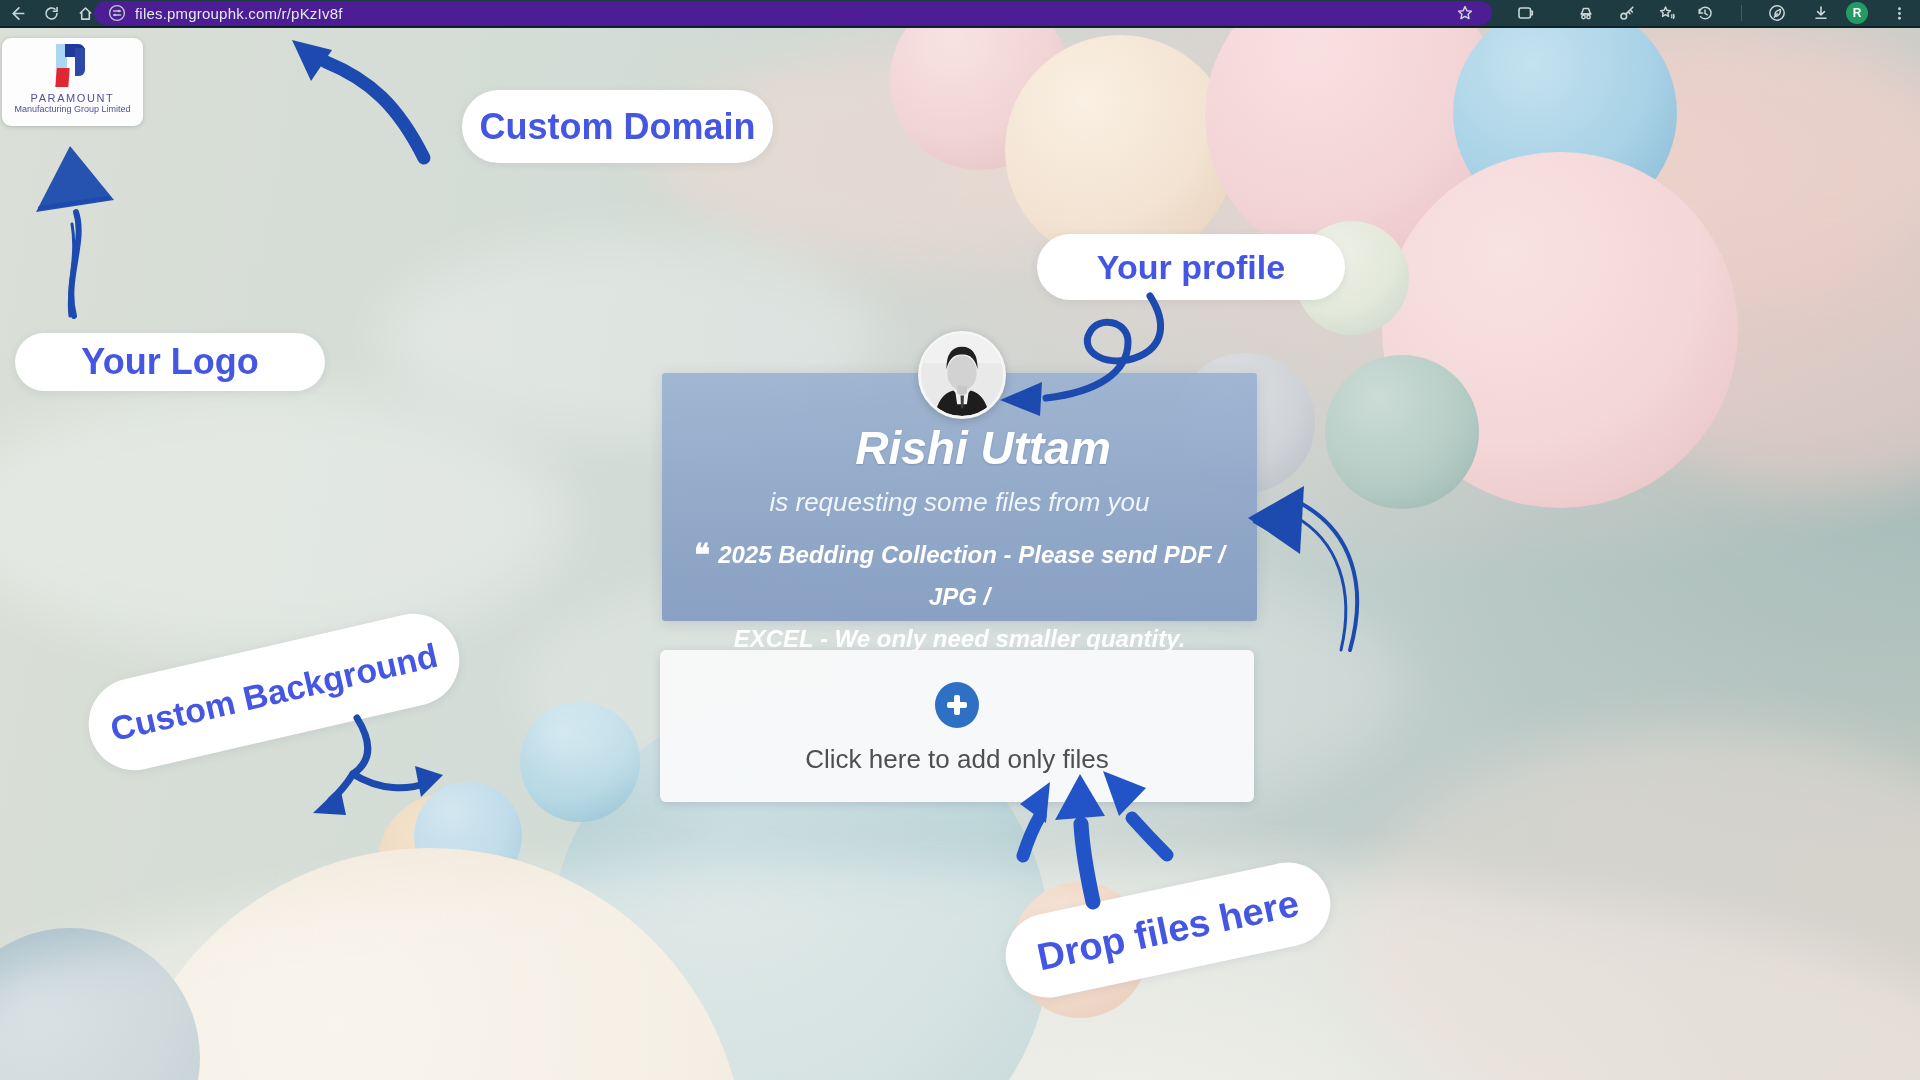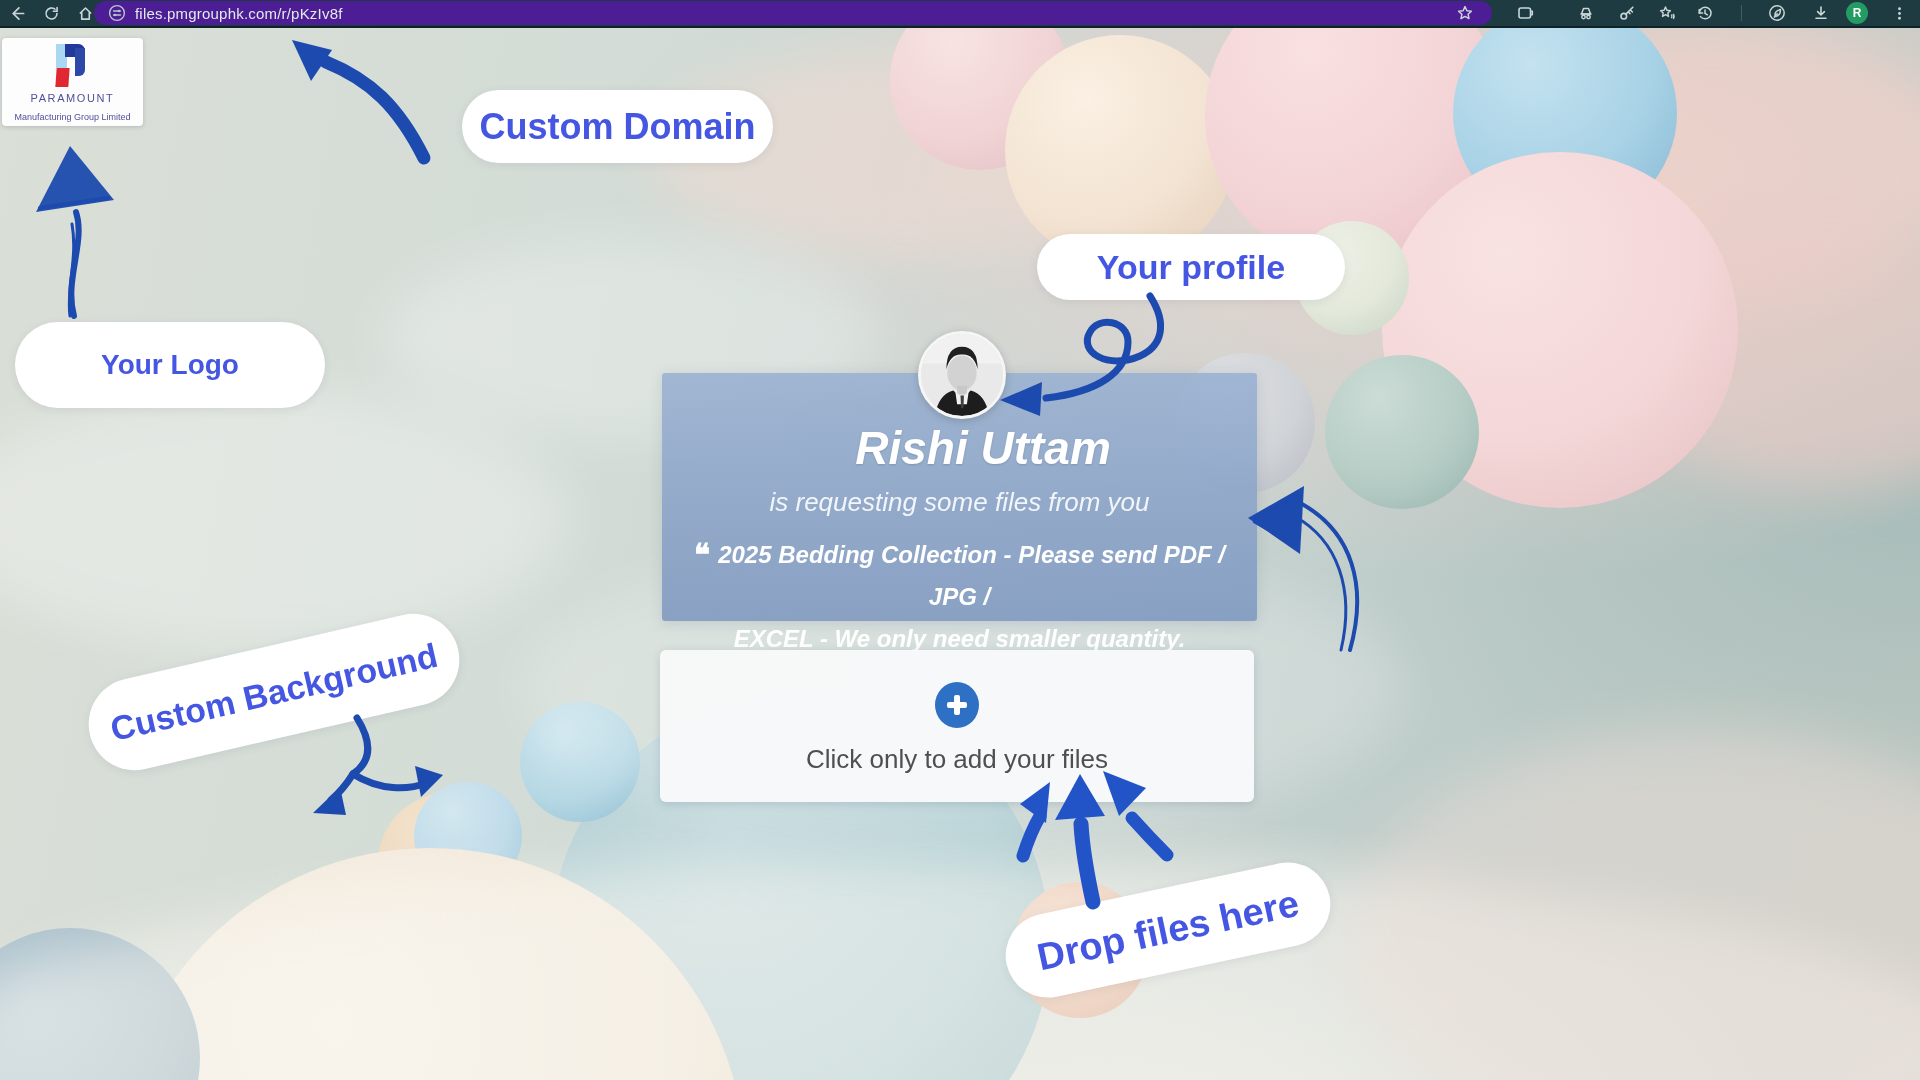--- a/index.html
+++ b/index.html
@@ -22,28 +22,28 @@
   .page{position:relative;width:1920px;height:1052px;overflow:hidden;
     background:
       radial-gradient(1250px 620px at 78% 16%, rgba(238,212,206,.95), rgba(238,212,206,0) 62%),
       radial-gradient(950px 560px at 101% 44%, rgba(166,188,185,.95), rgba(166,188,185,0) 66%),
       radial-gradient(900px 500px at 60% 108%, rgba(244,238,230,.8), rgba(244,238,230,0) 70%),
       linear-gradient(100deg,#dadfd7 0%,#d3dcd6 30%,#c9d5d2 55%,#bccbc8 78%,#c2cac3 100%);}
   .ball{position:absolute;border-radius:50%;
     background:radial-gradient(circle at 35% 28%, var(--hi), var(--base) 55%, var(--lo) 100%);}
   .cloud{position:absolute;border-radius:50%;filter:blur(26px);}
   .logo-card{position:absolute;left:2px;top:10px;width:141px;height:88px;background:#fdfdfd;
-    border-radius:4px;box-shadow:0 1px 4px rgba(60,70,80,.25);z-index:3;text-align:center;}
+    border-radius:9px;box-shadow:0 1px 4px rgba(60,70,80,.25);z-index:3;text-align:center;}
   .logo-mark{position:relative;width:34px;height:46px;margin:6px auto 2px auto;}
   .logo-mark .lb{position:absolute;left:0;top:0;width:11px;height:24px;background:#a9d9f2;}
   .logo-mark .db{position:absolute;left:9px;top:0;width:20px;height:13px;background:#21399b;border-radius:0 8px 8px 0;}
   .logo-mark .db2{position:absolute;left:19px;top:4px;width:10px;height:28px;background:#2d48a8;border-radius:0 0 6px 0;}
   .logo-mark .rd{position:absolute;left:0;top:24px;width:13px;height:19px;background:#e02833;transform:skewX(-4deg);}
   .logo-name{font-size:11px;letter-spacing:1.6px;color:#4f4f9b;font-weight:500;}
-  .logo-tag{font-size:9px;color:#4f4f9b;margin-top:8px;}
+  .logo-tag{font-size:9px;color:#4f4f9b;margin-top:0;}
   .req-card{position:absolute;left:662px;top:345px;width:595px;height:248px;z-index:2;
     background:linear-gradient(180deg, rgba(152,176,209,.88) 0%, rgba(124,150,191,.86) 100%);
     border-radius:3px;box-shadow:0 2px 14px rgba(50,70,100,.15);text-align:center;color:#fff;}
   .avatar{position:absolute;left:918px;top:303px;width:82px;height:82px;border-radius:50%;
     border:3px solid #f4f4f2;overflow:hidden;z-index:3;background:#e8e6e0;
     filter:grayscale(1) contrast(1.02);box-shadow:0 2px 8px rgba(40,60,90,.25);}
   .req-name{margin-top:48px;font-size:46px;font-weight:bold;font-style:italic;
     text-shadow:0 1px 2px rgba(60,80,110,.25);margin-left:47px;}
   .req-sub{margin-top:12px;font-size:26px;font-style:italic;font-weight:300;color:#f2f5f9;}
   .req-quote{margin-top:16px;font-size:24px;font-weight:bold;font-style:italic;line-height:42px;
@@ -55,21 +55,21 @@
   .plus-btn{margin-top:32px;width:44px;height:46px;border-radius:50%;background:#2e70c4;
     position:relative;}
   .plus-btn:before,.plus-btn:after{content:"";position:absolute;background:#fff;border-radius:2px;}
   .plus-btn:before{left:12px;top:20px;width:20px;height:6px;}
   .plus-btn:after{left:19px;top:13px;width:6px;height:20px;}
   .drop-label{margin-top:16px;font-size:26px;color:#4f4f4f;}
   .pill{position:absolute;background:#fff;border-radius:46px;z-index:4;
     display:flex;align-items:center;justify-content:center;
     color:#4557e2;font-weight:bold;box-shadow:0 2px 8px rgba(90,100,120,.12);}
   .pill-domain{left:462px;top:62px;width:311px;height:73px;font-size:36px;}
-  .pill-logo{left:15px;top:294px;width:310px;height:86px;font-size:28px;}
+  .pill-logo{left:15px;top:305px;width:310px;height:58px;font-size:36px;}
   .pill-profile{left:1037px;top:206px;width:308px;height:66px;font-size:34px;text-align:center;}
   .pill-message{left:1250px;top:622px;width:335px;height:73px;font-size:38px;}
   .pill-bg{left:85px;top:618px;width:378px;height:92px;font-size:34px;transform:rotate(-13deg);}
   .pill-drop{left:1003px;top:860px;width:330px;height:84px;font-size:38px;transform:rotate(-12deg);}
   .arrows{position:absolute;left:0;top:0;z-index:5;pointer-events:none;}
 </style>
 </head>
 <body>
 
 <div class="toolbar">
@@ -226,21 +226,21 @@
         <rect x="37" y="53" width="10" height="9" fill="#cfc6b6"></rect>
         <path d="M14 84 Q18 62 33 58 L42 66 L51 58 Q66 62 70 84 Z" fill="#211f1d"></path>
         <path d="M35 58 L42 66 L49 58 L47 72 L37 72 Z" fill="#f2efe8"></path>
         <path d="M40.5 63 L44 63 L43.5 76 L41 76 Z" fill="#40403e"></path>
       </g>
     </svg>
   </div>
 
   <div class="dropzone">
     <div class="plus-btn"></div>
-    <div class="drop-label">Click only to add your files</div>
+    <div class="drop-label">Click here to add only files</div>
   </div>
 
   <div class="pill pill-domain">Custom Domain</div>
   <div class="pill pill-logo">Your Logo</div>
   <div class="pill pill-profile">Your profile</div>
   <div class="pill pill-bg">Custom Background</div>
   <div class="pill pill-drop">Drop files here</div>
 
   <svg class="arrows" width="1920" height="1052" viewBox="0 0 1920 1052">
     <g stroke="#1c4aae" fill="none" stroke-linecap="round">

